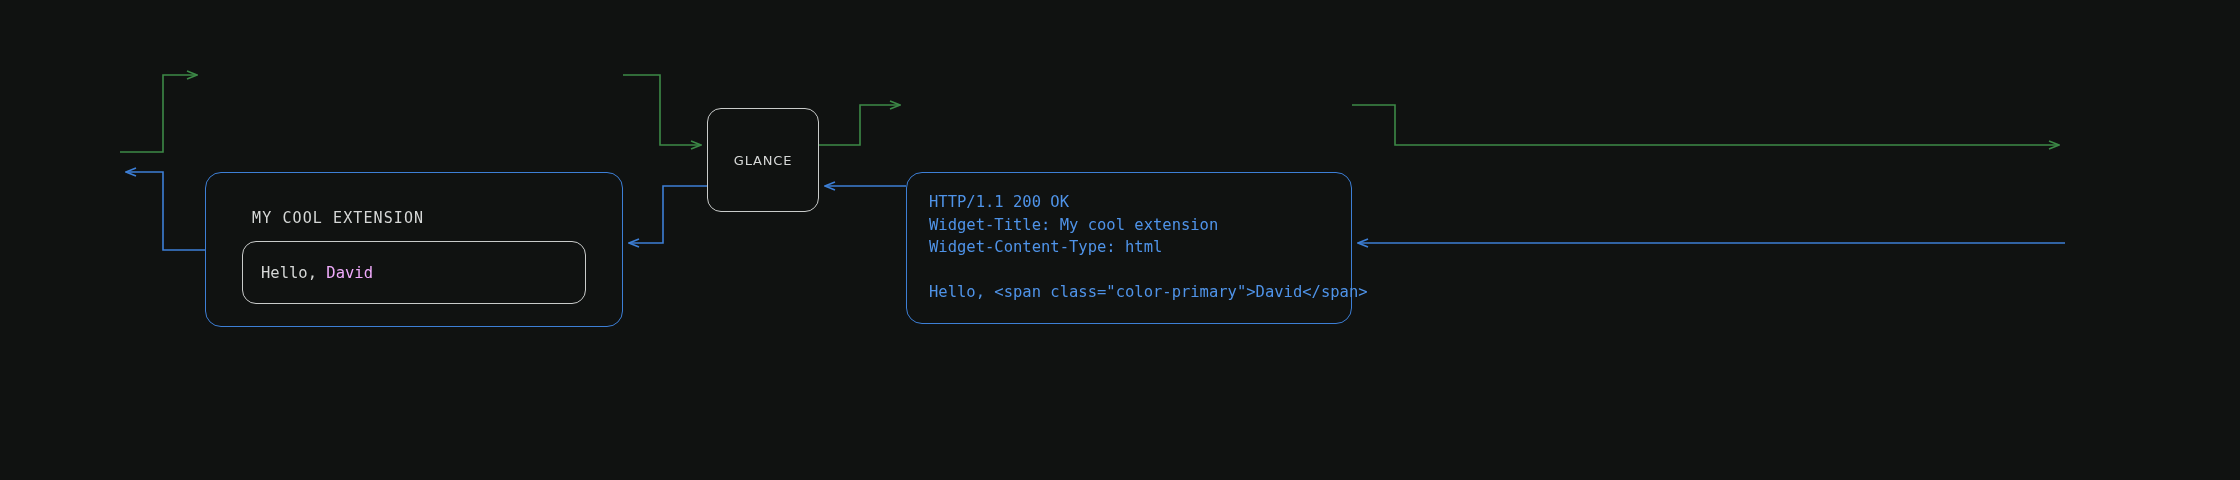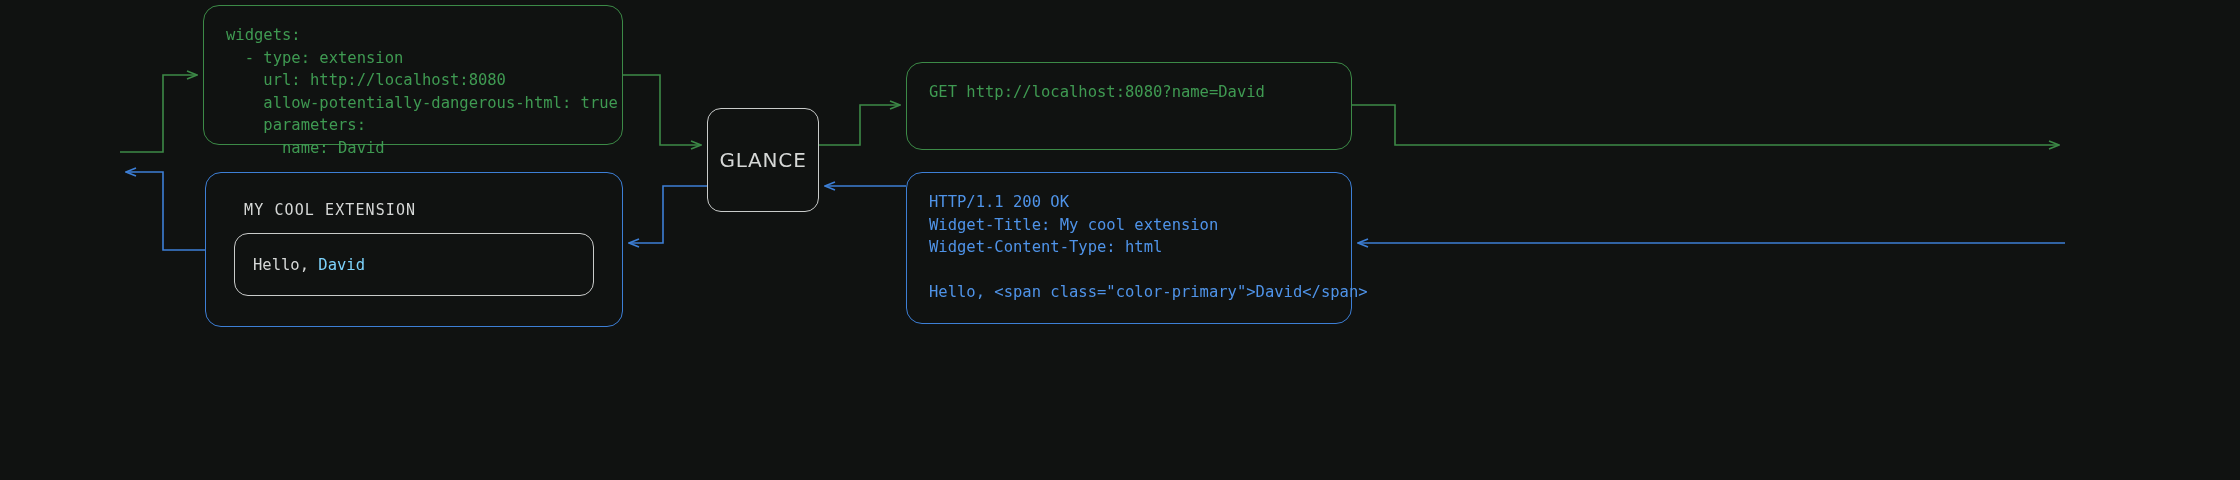--- a/index.html
+++ b/index.html
@@ -34,21 +34,21 @@
     border: 1.6px solid #c9cbca;
     border-radius: 14px;
     background: #101211;
     display: flex;
     align-items: center;
     justify-content: center;
     box-sizing: border-box;
   }
   .node-label {
     font-family: "DejaVu Sans", sans-serif;
-    font-size: 20px;
+    font-size: 13px;
     letter-spacing: 0.8px;
     color: #d6d8d7;
     white-space: nowrap;
   }
 
   #node-user      { left: 10px;   top: 130px; width: 110px; height: 160px; }
   #node-glance    { left: 707px;  top: 108px; width: 112px; height: 104px; }
   #node-extension { left: 2065px; top: 108px; width: 165px; height: 104px; }
 
   
@@ -69,21 +69,21 @@
     white-space: pre;
     margin: 0;
   }
   .code.green { color: #3f9a52; }
   .code.blue  { color: #4f93e8; }
 
   #panel-yaml    { left: 203px;  top: 5px;   width: 420px; height: 140px; }
   #panel-request { left: 906px;  top: 62px;  width: 446px; height: 88px; }
   #panel-response{ left: 906px;  top: 172px; width: 446px; height: 152px; }
   #panel-widget  { left: 205px;  top: 172px; width: 418px; height: 155px;
-                   border: 1.6px solid #3d7fd6; padding: 0; }
+                   border: 1.6px solid #3d7fd6; padding: 8px; }
 
   
   .widget-title {
     font-family: "DejaVu Sans Mono", monospace;
     font-size: 15px;
     letter-spacing: 1.1px;
     color: #d6d8d7;
     margin: 28px 0 0 38px;
   }
   .widget-body {
@@ -95,21 +95,21 @@
     align-items: center;
     box-sizing: border-box;
   }
   .widget-text {
     font-family: "DejaVu Sans Mono", monospace;
     font-size: 15.5px;
     color: #d6d8d7;
     margin-left: 18px;
     white-space: pre;
   }
-  .accent { color: #7dd3fc; }
+  .accent { color: #f0abfc; }
 </style>
 </head>
 <body>
 
 <div class="canvas">
 
   <svg class="wires" viewBox="0 0 2240 480" xmlns="http://www.w3.org/2000/svg">
     <defs>
       <marker id="arrow-green" markerWidth="12" markerHeight="12" refX="10" refY="5" orient="auto" markerUnits="userSpaceOnUse">
         <path d="M1,1 L11,5 L1,9" fill="none" stroke="#3c8a47" stroke-width="1.6"></path>
@@ -151,32 +151,21 @@
       <path d="M205,250 L163,250 L163,172 L127,172" fill="none" stroke="#3d7fd6" stroke-width="1.6" marker-end="url(#arrow-blue)"></path>
     </g>
   </svg>
 
 
   <div class="node" id="node-glance">
     <span class="node-label">GLANCE</span>
   </div>
 
 
-  <div class="panel green" id="panel-yaml">
-    <pre class="code green">widgets:
-  - type: extension
-    url: http://localhost:8080
-    allow-potentially-dangerous-html: true
-    parameters:
-      name: David</pre>
-  </div>
 
-  <div class="panel green" id="panel-request">
-    <pre class="code green">GET http://localhost:8080?name=David</pre>
-  </div>
 
   <div class="panel blue" id="panel-response">
     <pre class="code blue">HTTP/1.1 200 OK
 Widget-Title: My cool extension
 Widget-Content-Type: html
 
 Hello, &lt;span class="color-primary"&gt;David&lt;/span&gt;</pre>
   </div>
 
   <div class="panel" id="panel-widget">

